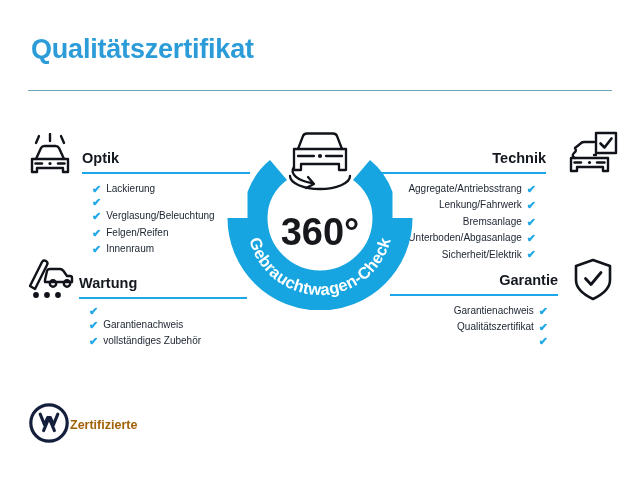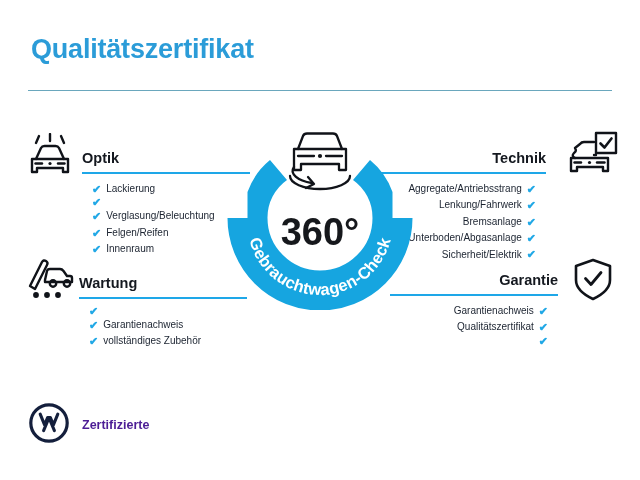--- a/index.html
+++ b/index.html
@@ -125,24 +125,24 @@
 
   
   #footer {
     position: absolute;
     left: 29px;
     top: 403px;
     display: flex;
     align-items: center;
   }
   #footer-text {
-    margin-left: 13px;
+    margin-left: 1px;
     font-size: 12.5px;
     font-weight: bold;
-    color: #4c1d95;
+    color: #a16207;
     line-height: 16px;
     white-space: nowrap;
   }
 </style>
 </head>
 <body>
 
 <div class="page">
 
   <div class="title">Qualitätszertifikat</div>

